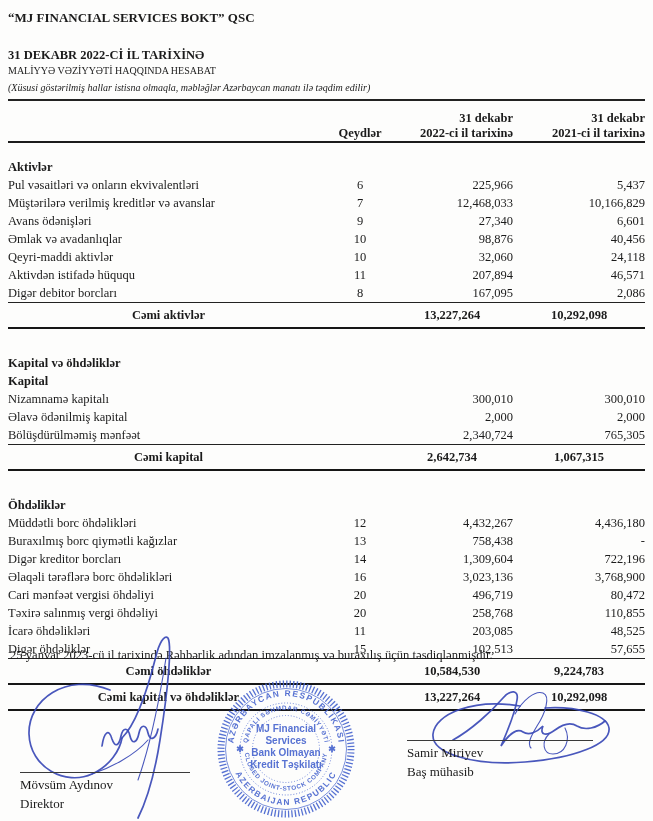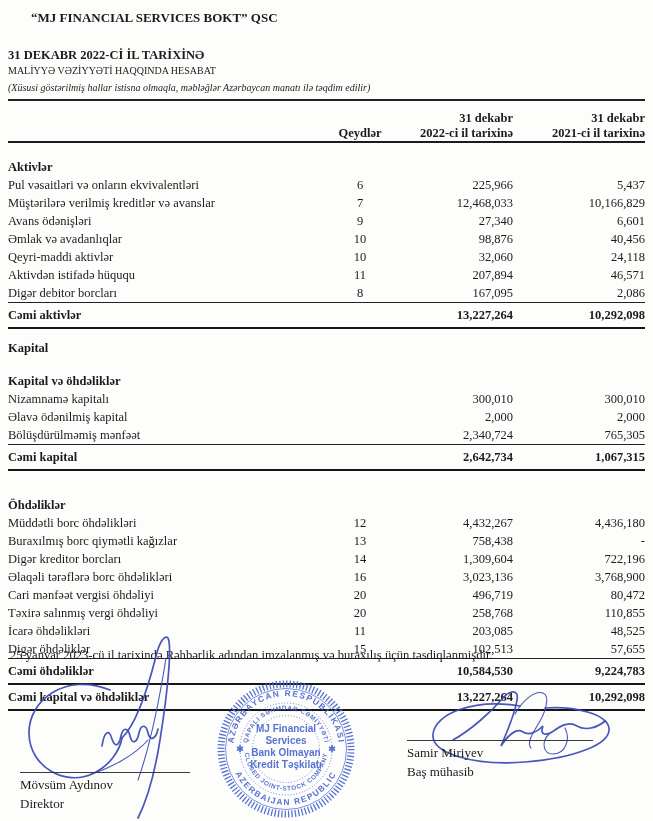--- a/index.html
+++ b/index.html
@@ -6,42 +6,42 @@
   .page {
     position: relative;
     width: 653px; height: 821px;
     margin: 0 auto;
     background: #fdfdfc;
     color: #1b1b1b;
     font-family: "Liberation Serif", "DejaVu Serif", serif;
     overflow: hidden;
   }
   .content { padding: 6px 8px 0 8px; }
-  .company-title { font-size: 13px; font-weight: bold; padding-top: 4px; margin-left: 23px; }
+  .company-title { font-size: 13px; font-weight: bold; padding-top: 4px; }
   .report-date { font-size: 12.5px; font-weight: bold; margin-top: 22px; line-height: 15px;}
   .report-title { font-size: 10px; font-weight: normal; line-height: 16px;}
   .report-note { font-size: 10px; font-style: italic; line-height: 17px; padding-bottom: 3px;
                  border-bottom: 2px solid #222; }
 
   table.fin { width: 100%; border-collapse: collapse; margin-top: 10px; }
   table.fin col.c-label { width: auto; }
   table.fin col.c-note  { width: 62px; }
   table.fin col.c-2022  { width: 122px; }
   table.fin col.c-2021  { width: 132px; }
   table.fin th, table.fin td { font-size: 12.5px; padding: 0; vertical-align: bottom; }
   thead th { font-weight: bold; border-bottom: 2.5px solid #1c1c1c; padding-bottom: 3px; line-height: 15px; }
   thead th.h-note { vertical-align: bottom; }
   thead th.h-num  { text-align: right; }
   tbody td { line-height: 18px; }
   tbody td.note { text-align: center; }
   tbody td.num  { text-align: right; }
   tr.heading td { font-weight: bold; margin-left: 48px; }
   tr.heading.first td { padding-top: 15px; }
   tr.total td { font-weight: bold; border-top: 1.5px solid #222; border-bottom: 2.5px solid #161616;
-                padding-top: 3px; padding-bottom: 3px; }
+                padding-top: 3px; padding-bottom: 3px; text-align: center; }
   tr.spacer td { height: 10px; border: none; }
 
   .approval { position: absolute; left: 10px; top: 648px; font-size: 12.6px; width: 630px; }
 
   .sig-block { position: absolute; }
   .sig-line { border-top: 1.6px solid #3a3a3a; }
   .sig-name { font-size: 13px; margin-top: 2px; line-height: 19px; }
   .sig-title { font-size: 13px; line-height: 19px; }
 
   svg.ink { position: absolute; pointer-events: none; }
@@ -134,25 +134,25 @@
           </tr>
           <tr class="total">
             <td class="label">Cəmi aktivlər</td>
             <td class="note"></td>
             <td class="num">13,227,264</td>
             <td class="num">10,292,098</td>
           </tr>
           <tr class="spacer">
             <td colspan="4"></td>
           </tr>
+          <tr class="heading first">
+            <td colspan="4">Kapital və öhdəliklər</td>
+          </tr>
           <tr class="heading">
             <td colspan="4">Kapital</td>
-          </tr>
-          <tr class="heading first">
-            <td colspan="4">Kapital və öhdəliklər</td>
           </tr>
           <tr>
             <td class="label">Nizamnamə kapitalı</td>
             <td class="note"></td>
             <td class="num">300,010</td>
             <td class="num">300,010</td>
           </tr>
           <tr>
             <td class="label">Əlavə ödənilmiş kapital</td>
             <td class="note"></td>

